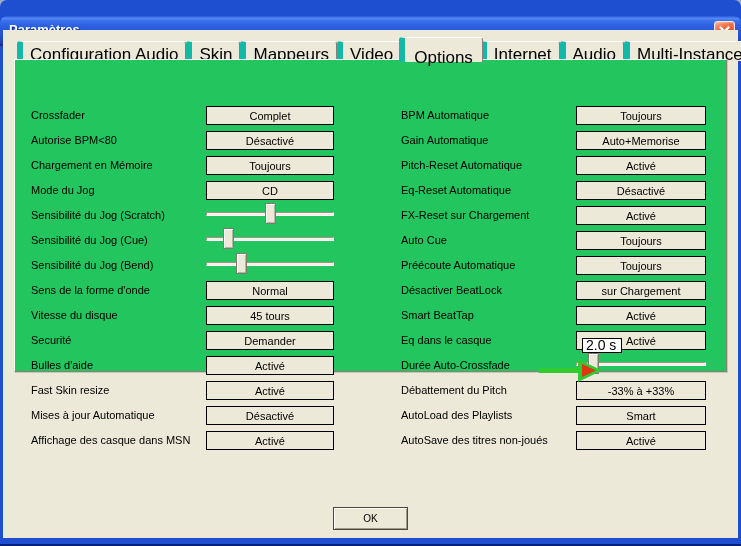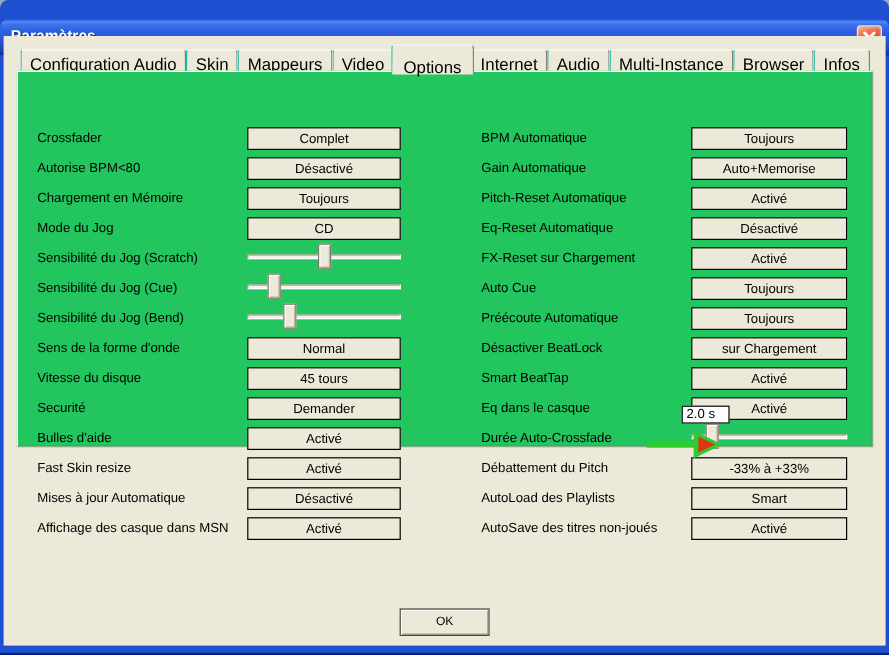--- a/index.html
+++ b/index.html
@@ -35,23 +35,23 @@
   .client{
     position:absolute;left:3px;top:30px;width:735px;height:508px;
     background:#ECE9D8;
   }
   
   .tabs{
     position:absolute;left:14px;top:9px;height:22px;
     display:flex;align-items:flex-end;
   }
   .tab{
-    height:20px;padding:3px 7px 2px;font-size:14px;color:#000;
+    height:20px;padding:3px 7px 2px;font-size:17px;color:#000;
     background:#ECE9D8;white-space:nowrap;
-    border-top:1px solid #FFF;border-left:1px solid #14b8a6;border-right:1px solid #848278;
+    border-top:1px solid #FFF;border-left:6px solid #14b8a6;border-right:1px solid #848278;
     border-radius:3px 3px 0 0;cursor:pointer;
   }
   .tab.selected{
     position:relative;z-index:3;height:25px;
     margin:-3px -2px -1px;padding:10px 9px 3px;text-align:center;
   }
   
   .tabpage{
     position:absolute;left:11px;top:29px;width:713px;height:313px;
     background:#22c55e;
@@ -78,23 +78,23 @@
     position:absolute;left:0;right:0;top:6px;height:4px;
     background:#F4F2E8;
     border:1px solid;border-color:#9A9884 #FFF #FFF #9A9884;
   }
   .thumb{
     position:absolute;top:-3px;width:11px;height:21px;
     background:#ECE9D8;border:1px solid #7E7C6E;
     box-shadow:inset 1px 1px 0 #FFF,inset -1px -1px 0 #B8B4A2;
   }
   .tooltip{
-    position:absolute;left:553px;top:278px;width:40px;height:15px;
+    position:absolute;left:567px;top:278px;width:40px;height:15px;
     background:#FFF;border:1px solid #000;
-    font-size:11px;line-height:13px;padding-left:3px;color:#000;z-index:5;
+    font-size:14px;line-height:13px;padding-left:3px;color:#000;z-index:5;
   }
   .arrow-svg{position:absolute;left:524px;top:297px;width:80px;height:28px;z-index:6;}
   
   .okbtn{
     position:absolute;left:330px;top:477px;width:75px;height:23px;
     background:#ECE9D8;border:1px solid #4A483C;
     box-shadow:inset 1px 1px 0 #FFFFFF,inset -1px -1px 0 #9E9B87;
     font-family:"Liberation Sans","DejaVu Sans",sans-serif;
     font-size:10px;color:#000;cursor:pointer;
   }

